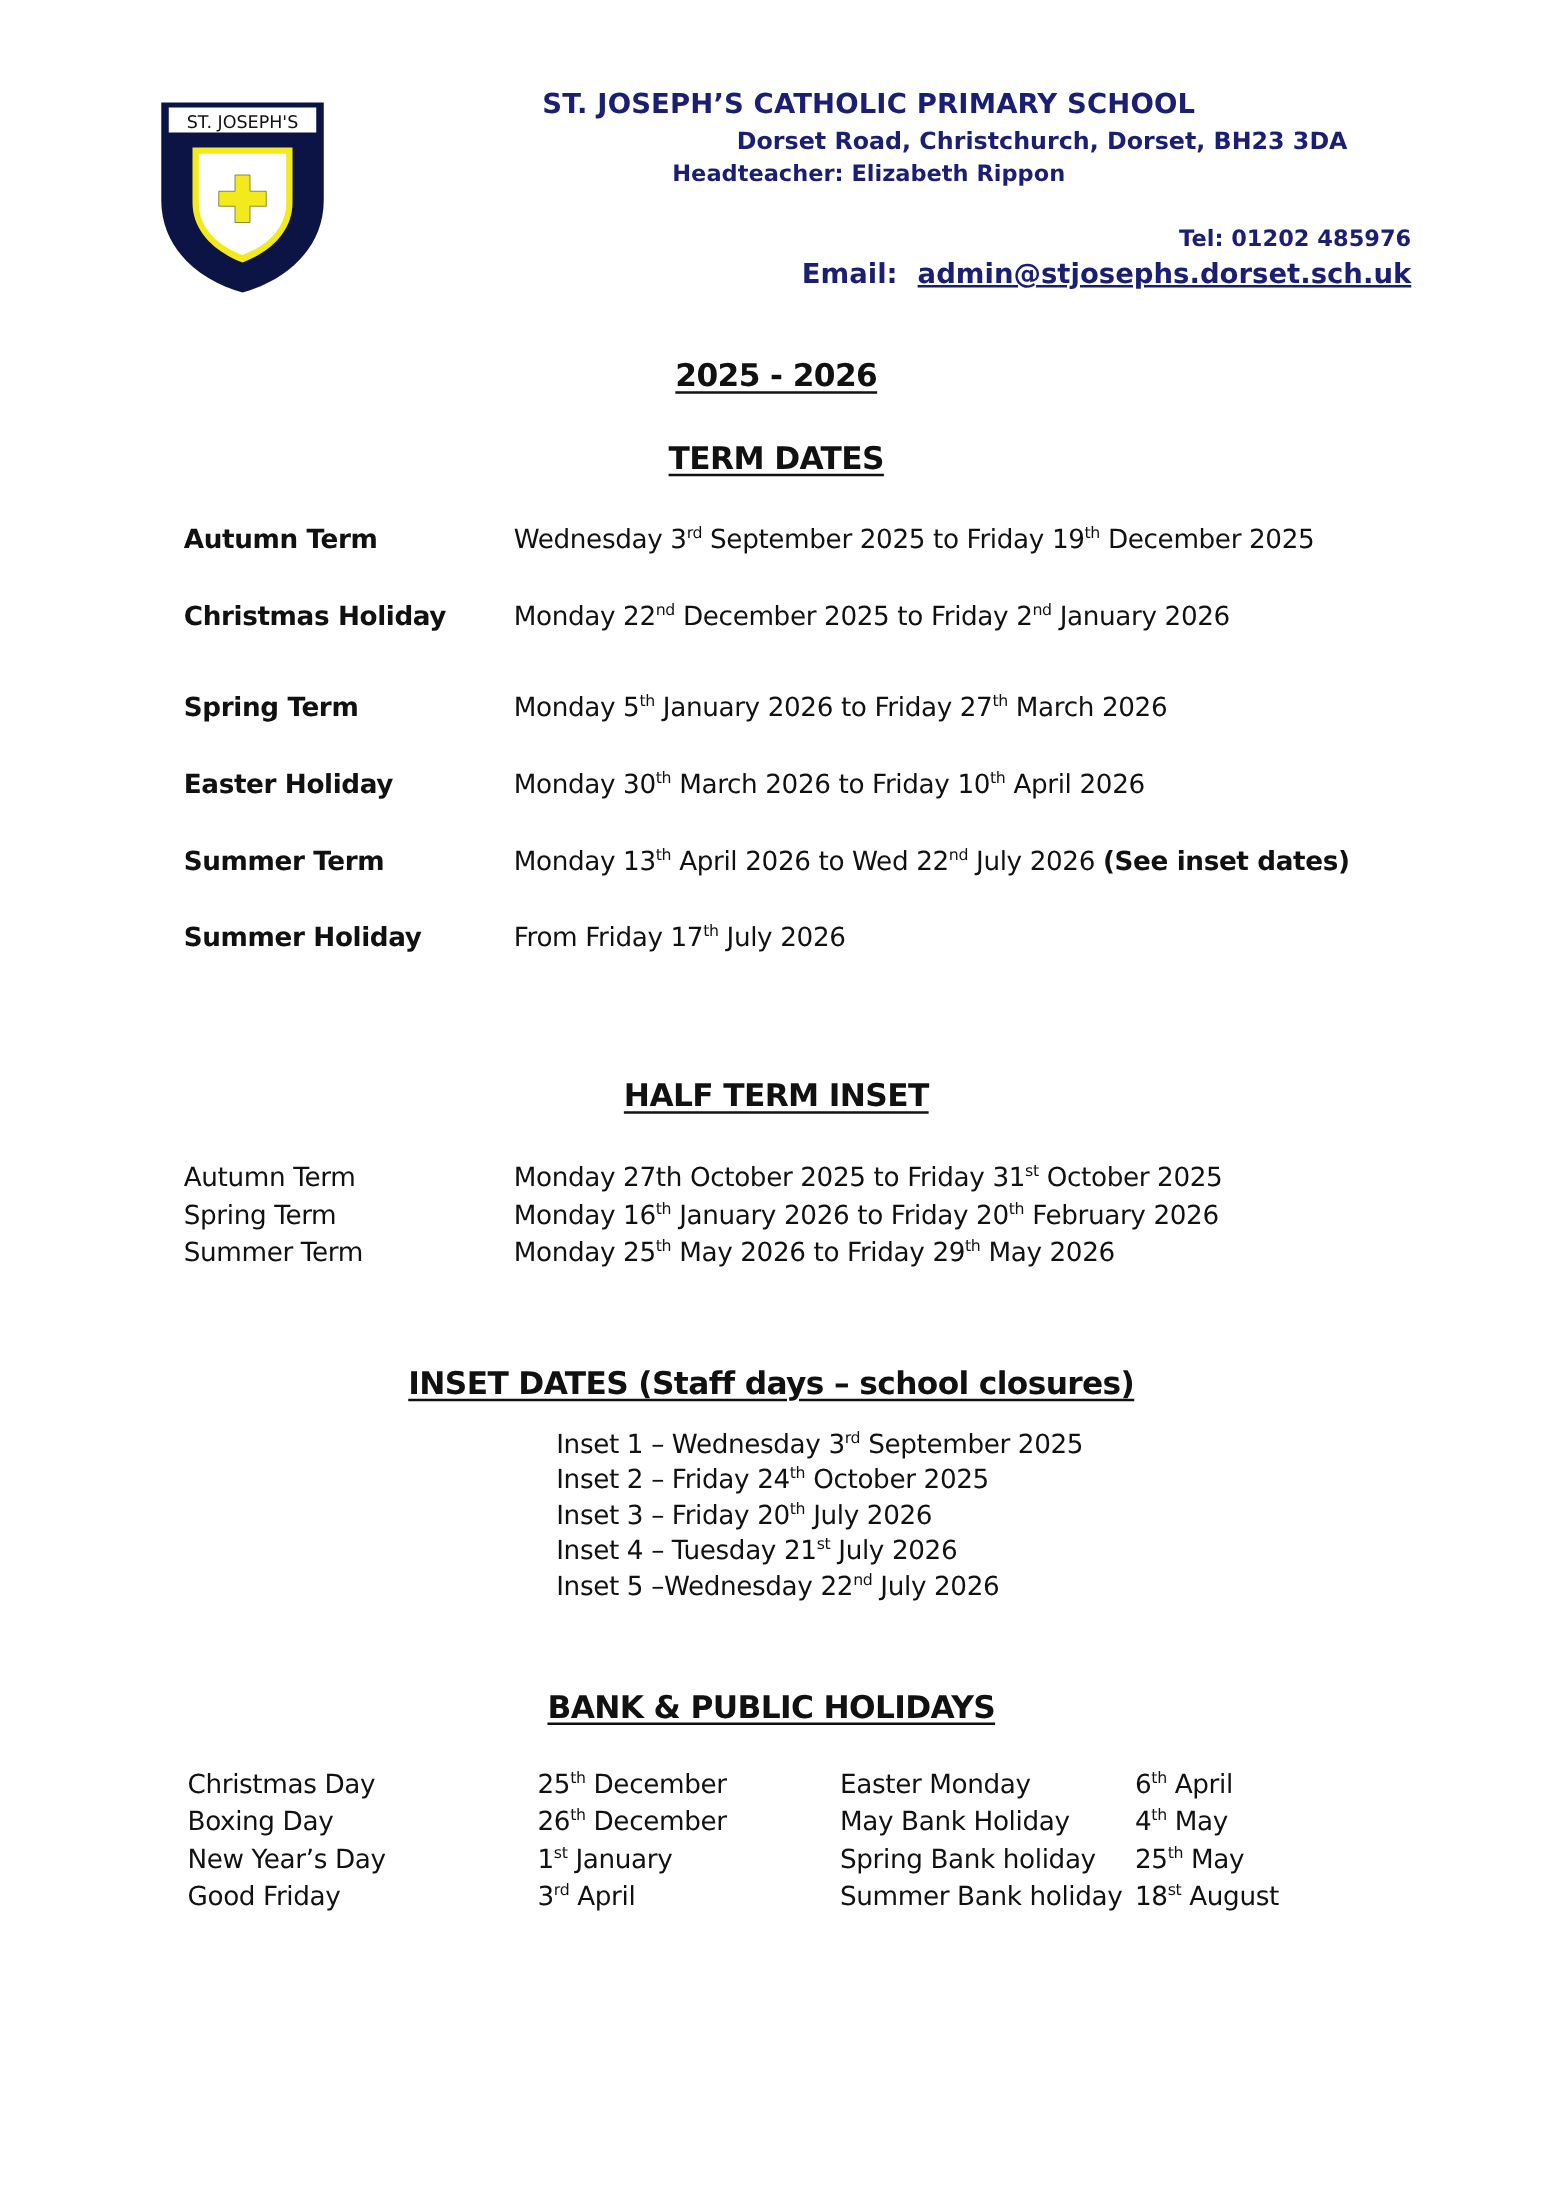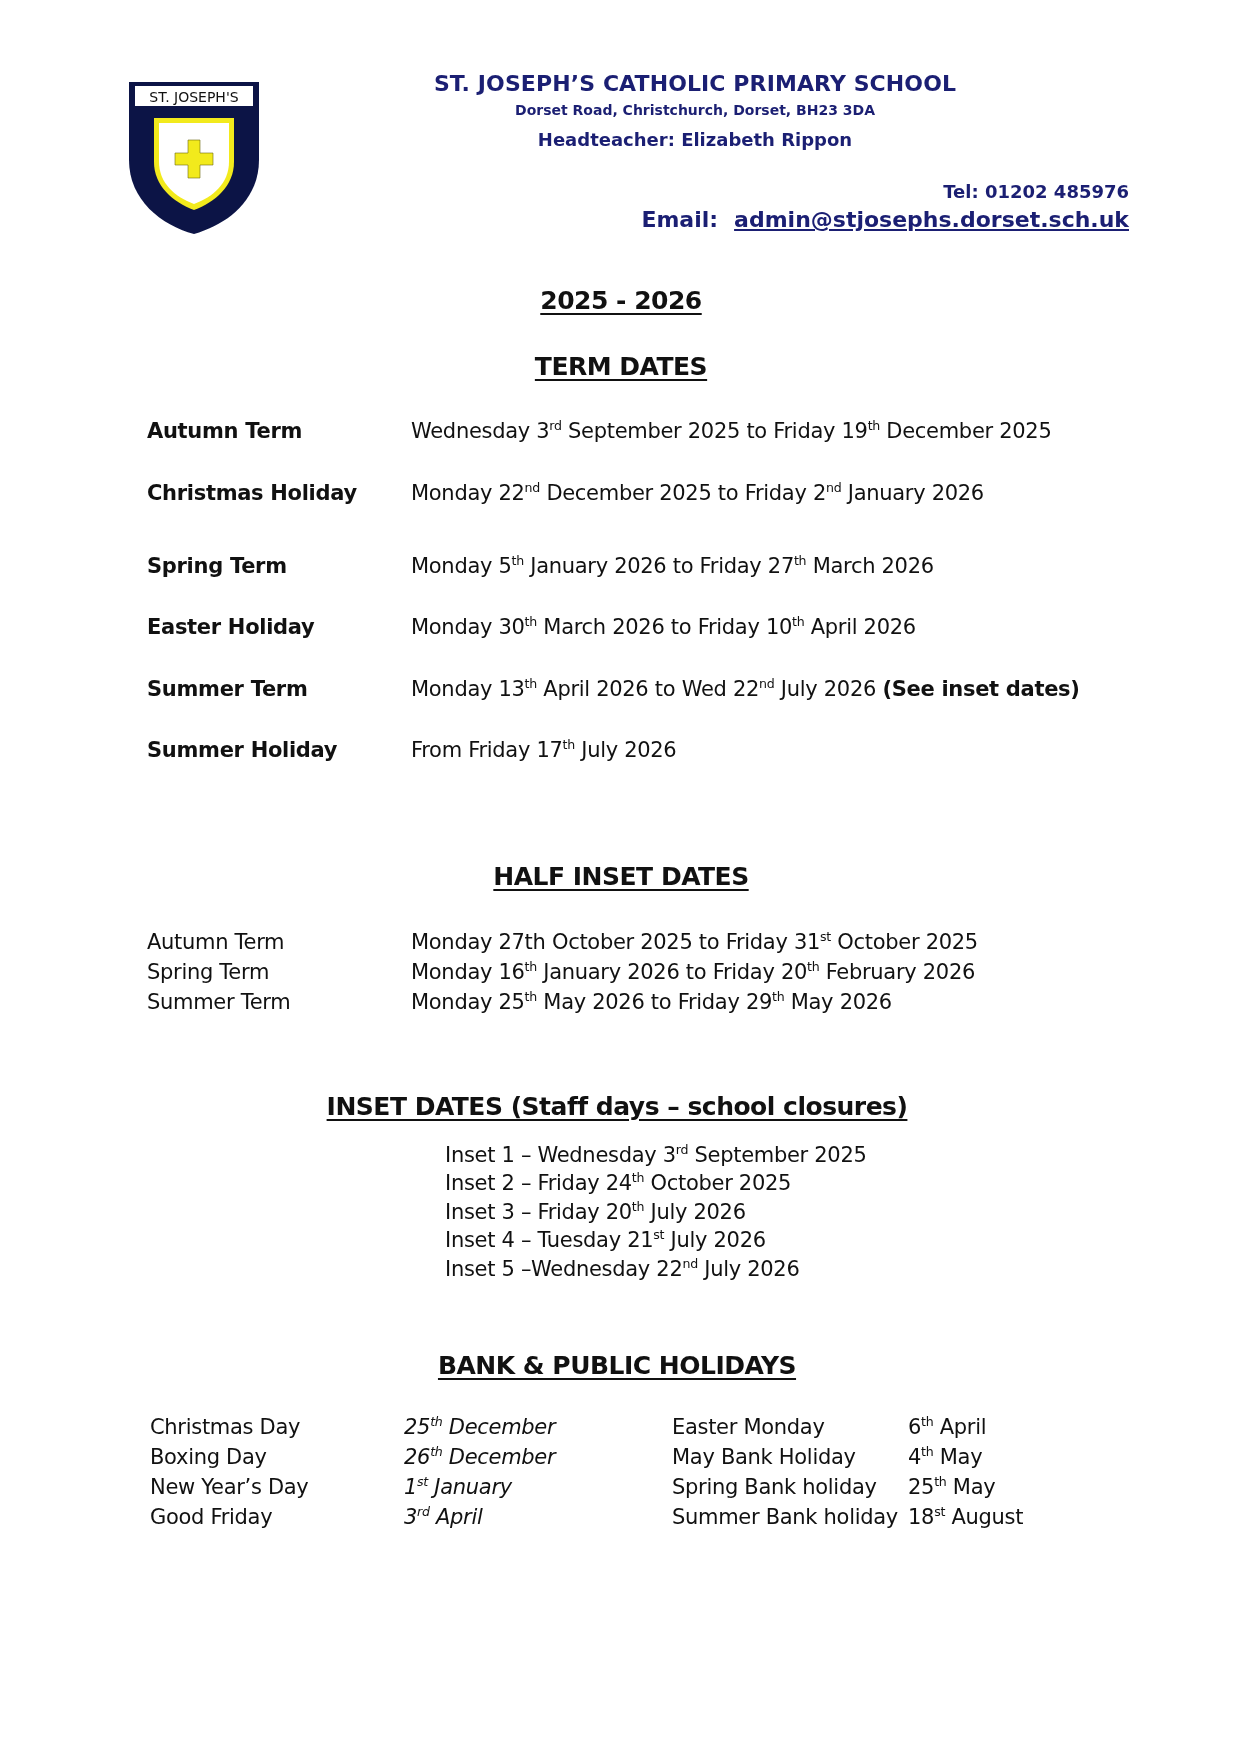--- a/index.html
+++ b/index.html
@@ -9,21 +9,21 @@
       font-family: "DejaVu Sans", sans-serif;
       color: #111111;
       overflow: hidden;
     }
     .abs { position: absolute; }
 
     
     .logo { left: 127px; top: 80px; width: 134px; height: 156px; }
     .hdr-blue { color: #1b1f73; font-weight: bold; font-family: "DejaVu Sans", sans-serif; }
     .school-name { left: 300px; width: 790px; top: 71px; text-align: center; font-size: 22px; letter-spacing: 0.1px; }
-    .school-addr { left: 300px; width: 790px; top: 102px; text-align: center; font-size: 14px; }
+    .school-addr { left: 288px; width: 790px; top: 102px; text-align: right; font-size: 19px; }
     .school-head { left: 300px; width: 790px; top: 129px; text-align: center; font-size: 18px; }
     .tel { right: 113px; top: 181px; font-size: 18px; text-align: right; }
     .email-row { right: 113px; top: 207px; font-size: 22px; white-space: nowrap; }
     .email-row .label { margin-right: 16px; }
     .email-link { color: #1b1f73; text-decoration: underline; }
 
     
     .h-center {
       left: 0; width: 1242px; text-align: center;
       font-weight: bold; text-decoration: underline; text-decoration-thickness: 2px;
@@ -46,21 +46,21 @@
     
     .ht-label { left: 147px; font-size: 21px; letter-spacing: -0.3px; }
     .ht-value { left: 411px; font-size: 21px; white-space: nowrap; letter-spacing: -0.3px; }
 
     
     .inset-row { left: 445px; font-size: 21px; white-space: nowrap; letter-spacing: -0.3px; }
 
     
     .bank-cell { font-size: 21px; white-space: nowrap; letter-spacing: -0.3px; }
     .c1 { left: 150px; text-align: center; }
-    .c2 { left: 404px; font-style: italic; }
+    .c2 { left: 430px; }
     .c3 { left: 672px; }
     .c4 { left: 908px; text-align: center; }
   </style>
 </head>
 <body>
 
 <div class="abs logo">
   <svg width="134" height="156" viewBox="0 0 134 156">
     <path d="M2 2 H132 V80 C132 120 100 145 67 154 C34 145 2 120 2 80 Z" fill="#0c1446"></path>
     <rect x="8" y="6" width="118" height="20" fill="#ffffff"></rect>
@@ -93,21 +93,21 @@
 
 <div class="abs term-label" style="top:615px">Easter Holiday</div>
 <div class="abs term-value" style="top:615px"><span>Monday 30</span><sup>th</sup><span> March 2026 to Friday 10</span><sup>th</sup><span> April 2026</span></div>
 
 <div class="abs term-label" style="top:677px">Summer Term</div>
 <div class="abs term-value" style="top:677px"><span>Monday 13</span><sup>th</sup><span> April 2026 to Wed 22</span><sup>nd</sup><span> July 2026 </span><b>(See inset dates)</b></div>
 
 <div class="abs term-label" style="top:738px">Summer Holiday</div>
 <div class="abs term-value" style="top:738px"><span>From Friday 17</span><sup>th</sup><span> July 2026</span></div>
 
-<div class="abs h-center h-half">HALF INSET DATES</div>
+<div class="abs h-center h-half">HALF TERM INSET</div>
 
 <div class="abs ht-label" style="top:930px">Autumn Term</div>
 <div class="abs ht-value" style="top:930px"><span>Monday 27th October 2025 to Friday 31</span><sup>st</sup><span> October 2025</span></div>
 
 <div class="abs ht-label" style="top:960px">Spring Term</div>
 <div class="abs ht-value" style="top:960px"><span>Monday 16</span><sup>th</sup><span> January 2026 to Friday 20</span><sup>th</sup><span> February 2026</span></div>
 
 <div class="abs ht-label" style="top:990px">Summer Term</div>
 <div class="abs ht-value" style="top:990px"><span>Monday 25</span><sup>th</sup><span> May 2026 to Friday 29</span><sup>th</sup><span> May 2026</span></div>
 

